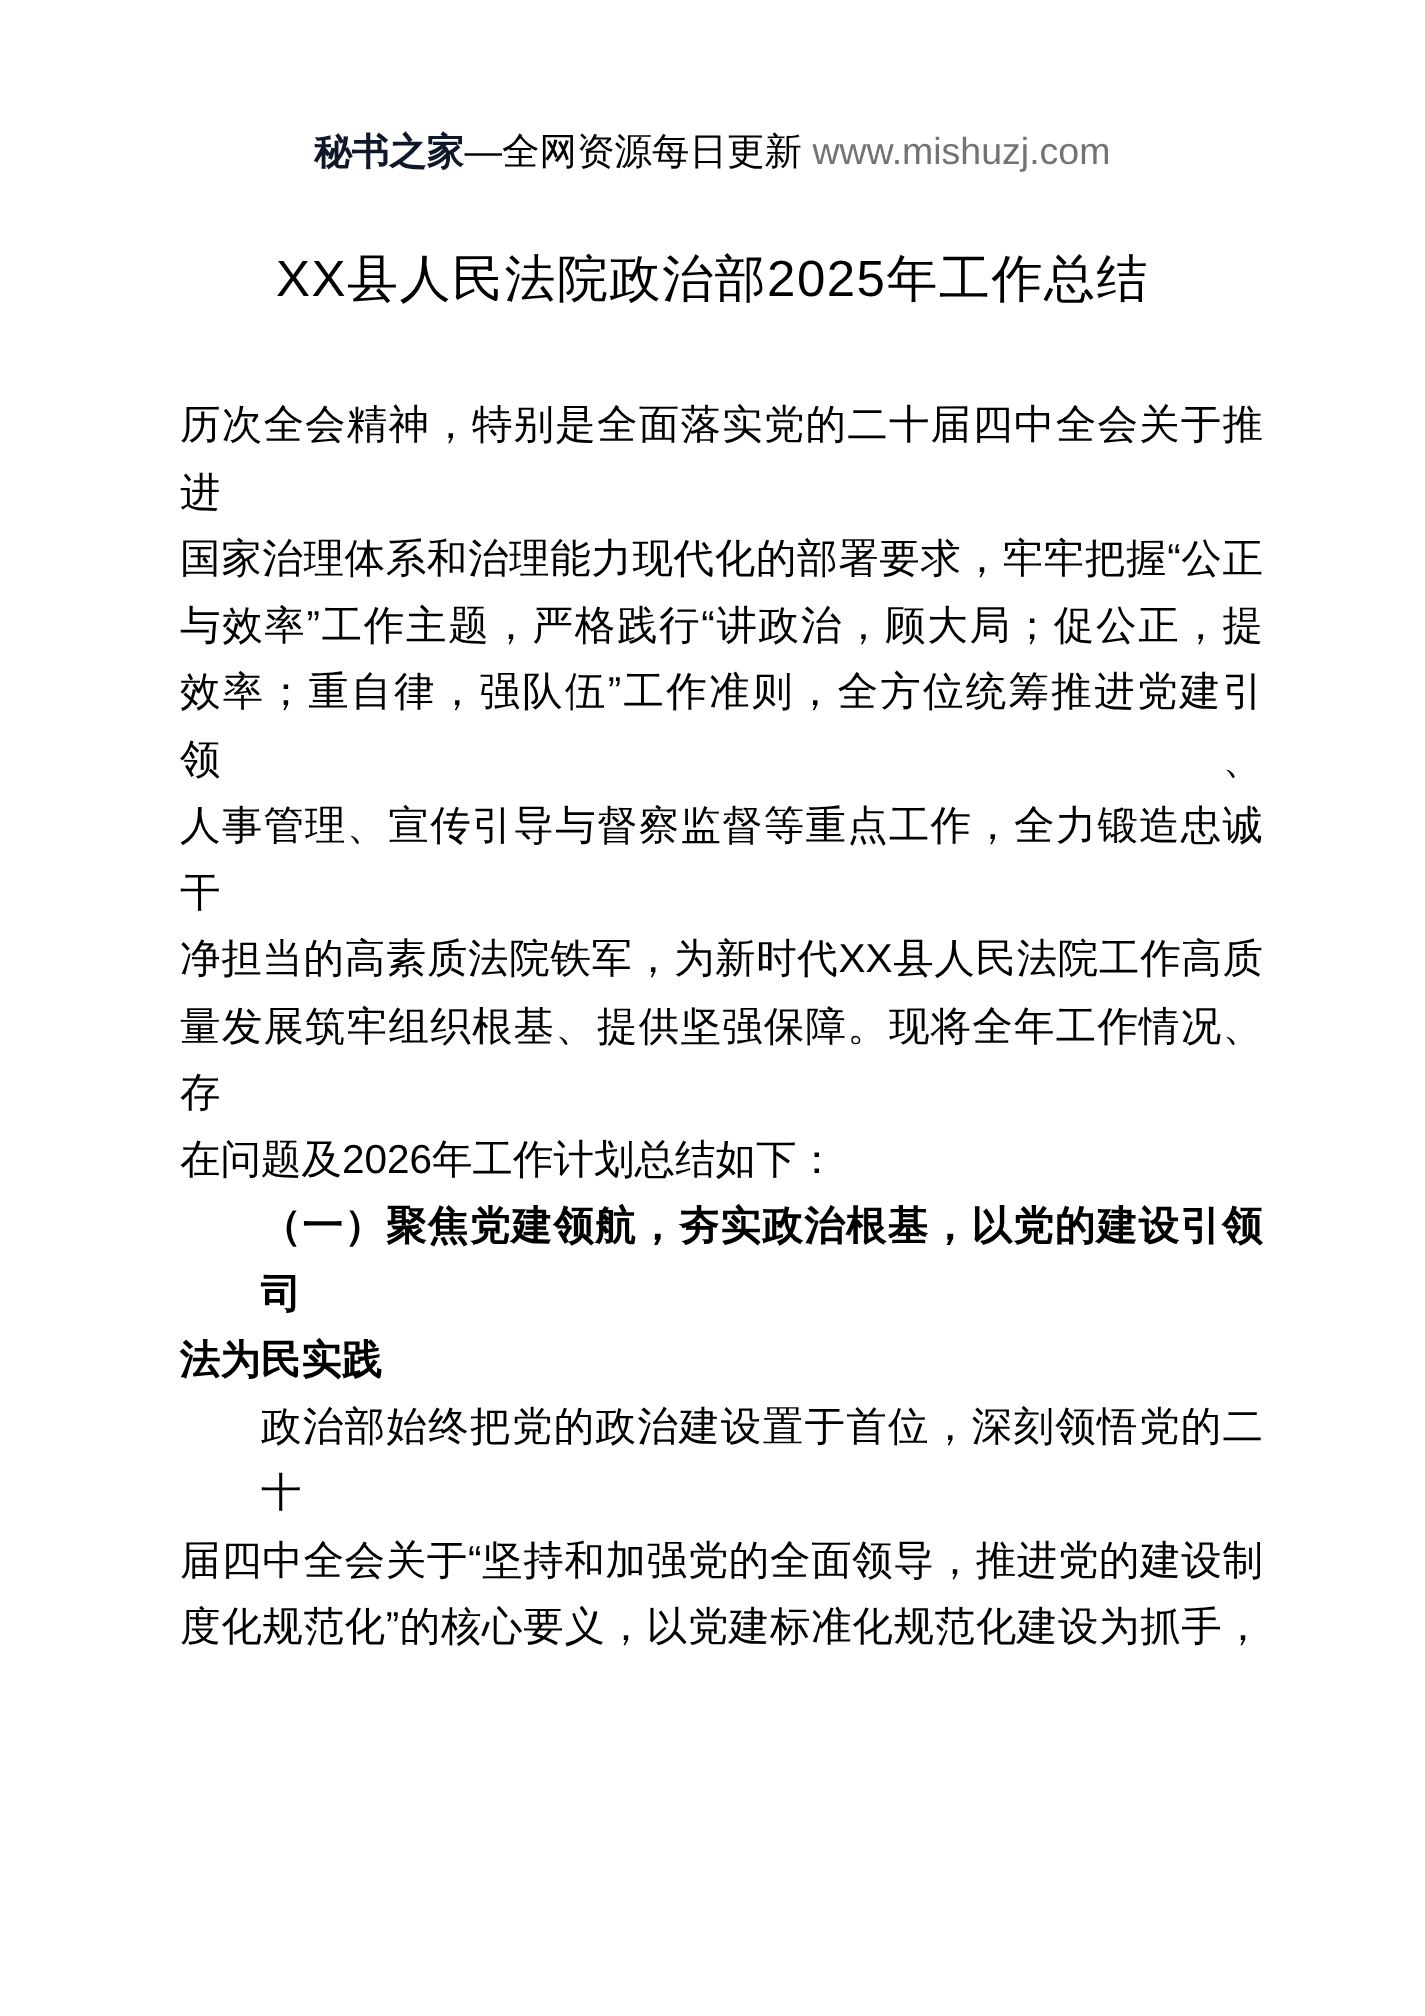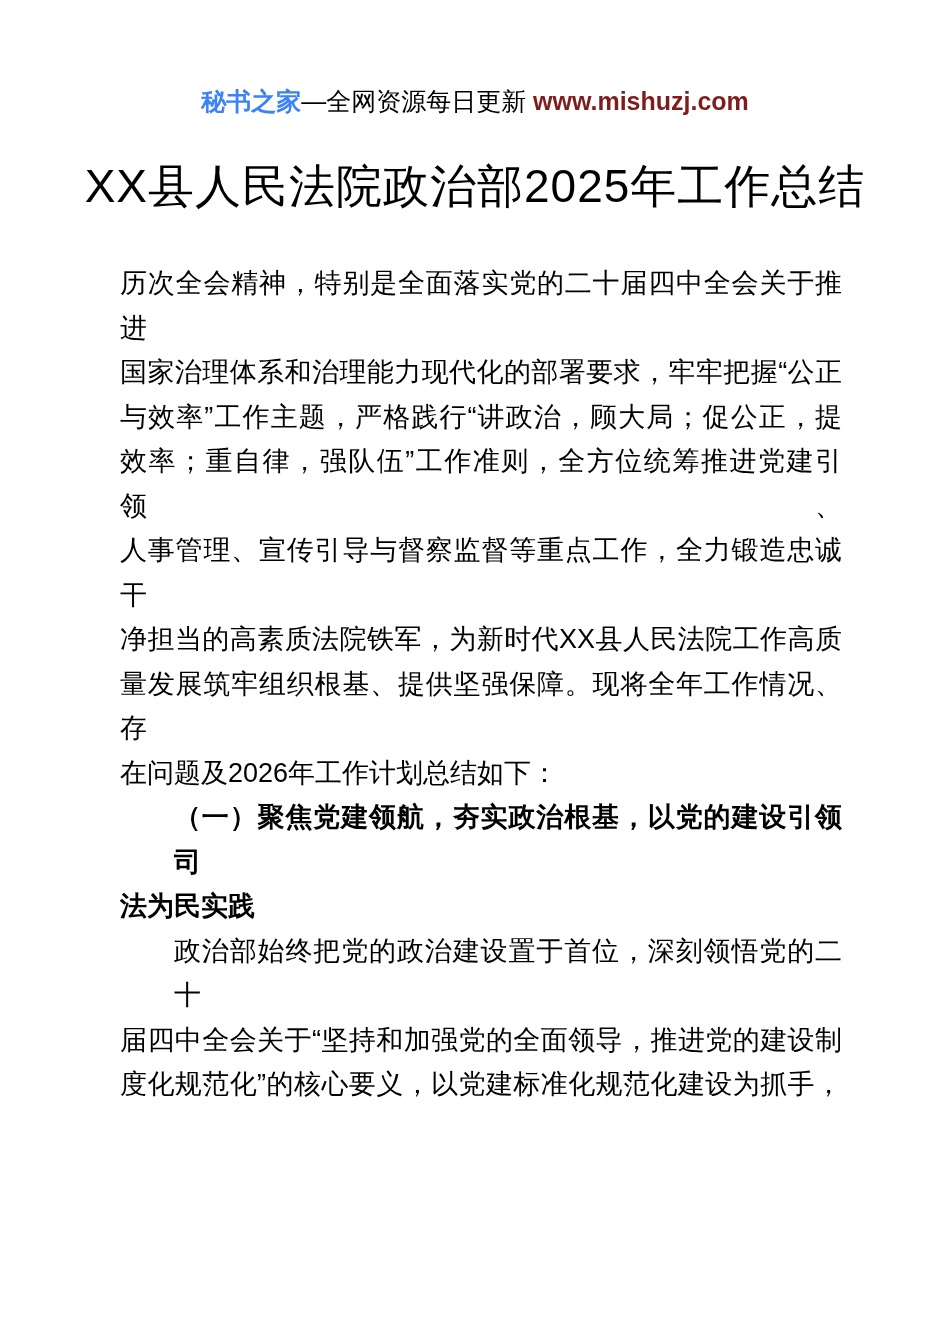--- a/index.html
+++ b/index.html
@@ -17,21 +17,21 @@
     margin-top: 84px;
     text-align: center;
     font-size: 25px;
     line-height: 34px;
     white-space: nowrap;
   }
   .doc-header .brand { font-weight: 700; }
   .doc-title {
     margin-top: 42px;
     text-align: center;
-    font-size: 46px;
+    font-size: 34px;
     line-height: 52px;
     font-weight: 500;
     letter-spacing: 1px;
   }
   .doc-body {
     margin-top: 49px;
     padding: 0 108px 0 120px;
     font-size: 27px;
     line-height: 44.5px;
   }
@@ -42,21 +42,21 @@
   }
   .line.indent { padding-left: 54px; }
   .bold { font-weight: 700; }
 </style>
 </head>
 <body>
 
 <div class="page">
 
   <div class="doc-header">
-    <span class="brand" style="color: #3b82f6;">秘书之家</span><span>—全网资源每日更新 </span><span class="url" style="color: #7f1d1d; font-weight: bold;">www.mishuzj.com</span>
+    <span class="brand" style="color: #0f172a;">秘书之家</span><span>—全网资源每日更新 </span><span class="url" style="color: #737373;">www.mishuzj.com</span>
   </div>
 
   <div class="doc-title">XX县人民法院政治部2025年工作总结</div>
 
   <div class="doc-body">
       <div class="line justify"><span>历次全会精神，特别是全面落实党的二十届四中全会关于推进</span></div>
       <div class="line justify"><span>国家治理体系和治理能力现代化的部署要求，牢牢把握“公正</span></div>
       <div class="line justify"><span>与效率”工作主题，严格践行“讲政治，顾大局；促公正，提</span></div>
       <div class="line justify"><span>效率；重自律，强队伍”工作准则，全方位统筹推进党建引领、</span></div>
       <div class="line justify"><span>人事管理、宣传引导与督察监督等重点工作，全力锻造忠诚干</span></div>

